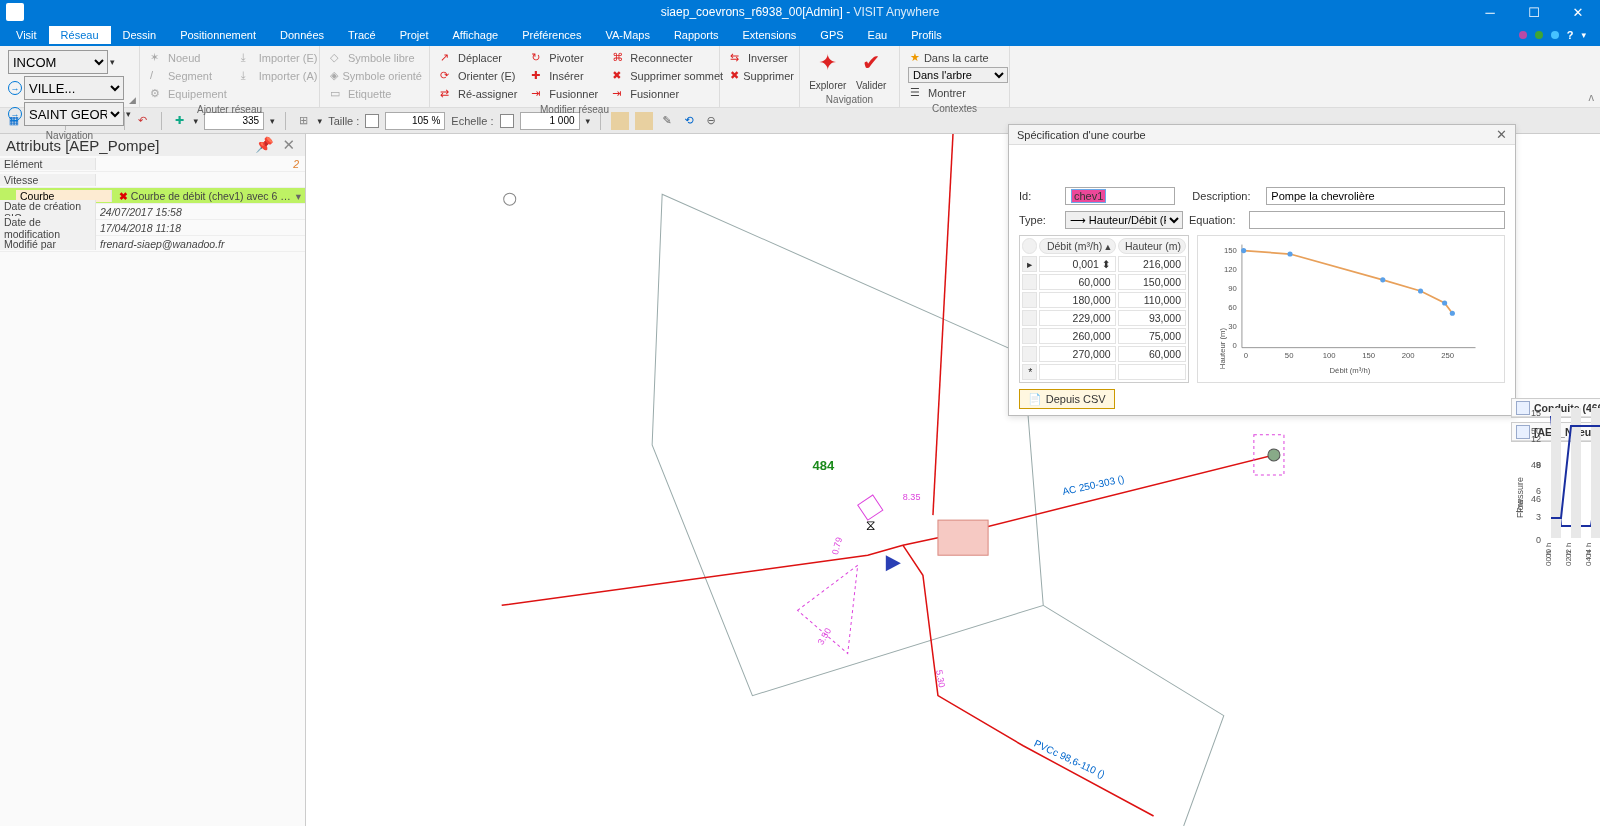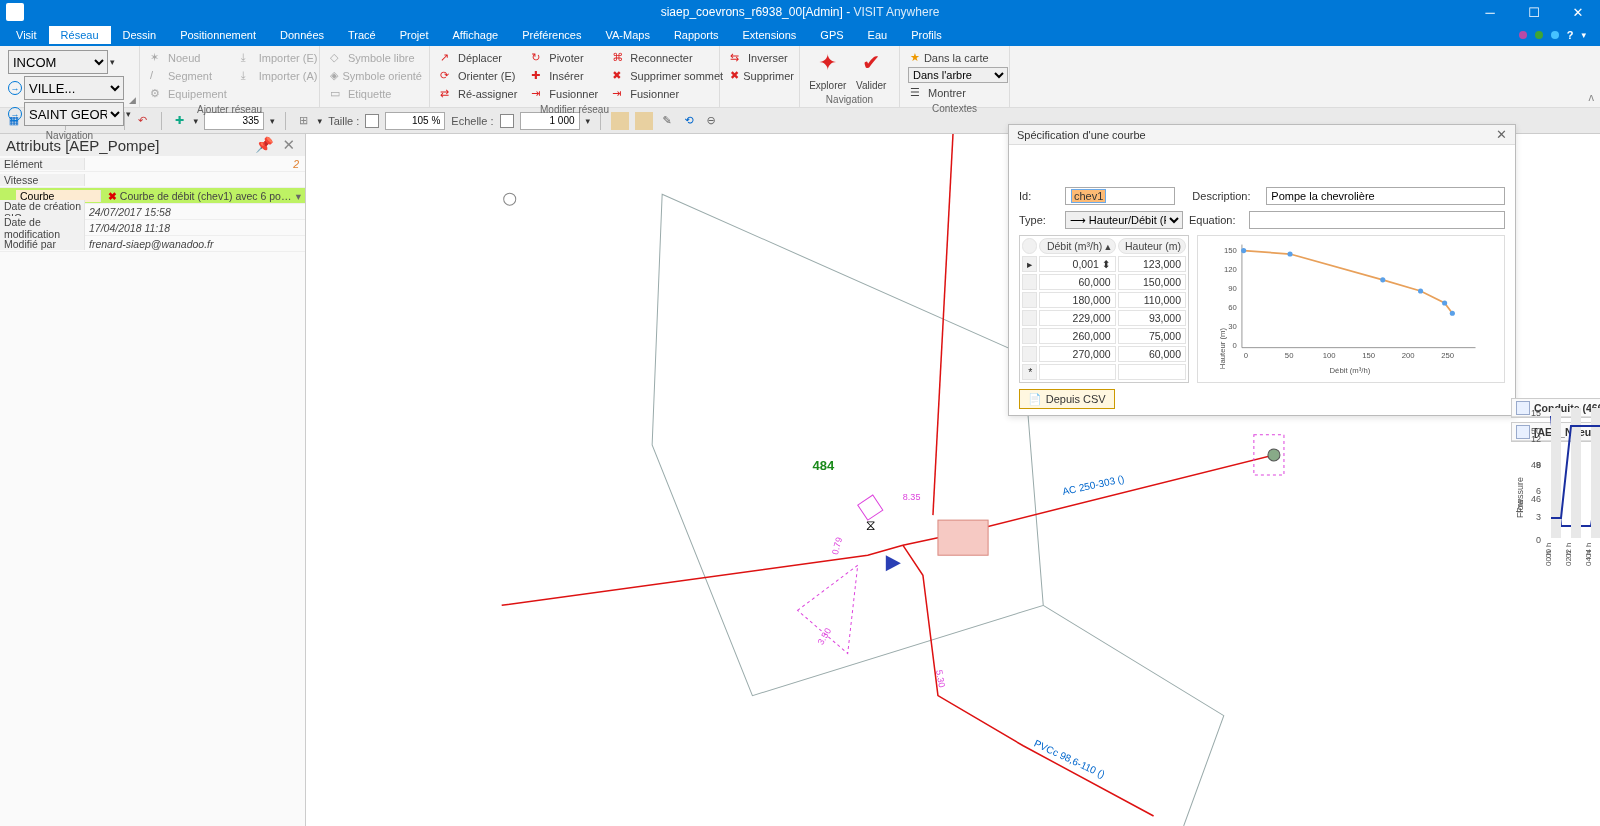--- a/index.html
+++ b/index.html
@@ -50,21 +50,21 @@
 
 .main { display:flex; height: calc(826px - 24px - 22px - 62px - 26px); }
 
 
 .attr-panel { width: 306px; border-right:1px solid #ccc; background:#fafafa; display:flex; flex-direction:column; }
 .attr-title { height:22px; background:#eee; display:flex; align-items:center; padding:0 6px; font-size:15px; color:#333; }
 .attr-title .pin { margin-left:auto; color:#888; cursor:pointer; padding:0 4px; }
 .attr-title .close { color:#888; cursor:pointer; padding:0 4px; }
 .attr-grid { font-size:10.5px; }
 .attr-row { display:flex; border-bottom:1px solid #eee; height:16px; align-items:center; }
-.attr-row .k { width:85px; padding-left:4px; background:#f1f1f1; border-right:1px solid #e3e3e3; color:#444; }
+.attr-row .k { width:96px; padding-left:4px; background:#f1f1f1; border-right:1px solid #e3e3e3; color:#444; }
 .attr-row .v { flex:1; padding-left:4px; color:#444; overflow:hidden; text-overflow:ellipsis; white-space:nowrap; }
 .attr-row.sel { background:#bef264;padding-left:16px; }
 .attr-row.sel .k { background:#fdebd2; color:#000; }
 .attr-row .xbtn { color:#d00; font-weight:bold; padding:0 3px; }
 .attr-row .dd { margin-left:auto; padding:0 4px; color:#666; }
 
 
 .map { flex:1; position:relative; background:#fff; }
 .map svg { position:absolute; inset:0; }
 
@@ -84,21 +84,21 @@
 .data-table .rowhdr { background:#f1f1f1; width:12px; }
 .curve-chart { flex:1; border:1px solid #ddd; position:relative; }
 .csv-btn { align-self:flex-start; height:20px; border:1px solid #c90; background:#fff7e0; padding:0 8px; font-size:11px; display:flex; align-items:center; gap:4px; cursor:pointer; }
 
 .side-charts { position:absolute; left:1205px; top:264px; width:310px; display:flex; flex-direction:column; gap:4px; }
 .side-chart { border:1px solid #ccc; background:#fff; }
 .side-chart .schdr { height:18px; border-bottom:1px solid #ddd; display:flex; align-items:center; gap:4px; padding:0 4px; font-size:10.5px; font-weight:bold; color:#333; background:#fafafa; }
 .side-chart .scicn { width:14px;height:14px;background:#e8f0ff;border:1px solid #9ac; }
 .side-chart svg { display:block; }
 
-.sel-blue { background:#fdba74; border:1px solid #6aa9e9; padding:0 2px;text-align:right; }
+.sel-blue { background:#ec4899; border:1px solid #6aa9e9; padding:0 2px;text-align:right; }
 </style>
 </head>
 <body>
 
 <div class="titlebar">
   <div class="icon"></div>
   <div class="title-text">
     <span>siaep_coevrons_r6938_00[Admin]</span> - <span style="opacity:.85">VISIT Anywhere</span>
   </div>
   <div class="win-btns">
@@ -420,21 +420,21 @@
           <table class="data-table">
             <tbody>
                 <tr>
                   <th class="rowhdr"></th>
                   <th><span>Débit (m³/h)</span> ▴</th>
                   <th>Hauteur (m)</th>
                 </tr>
             <tr>
                   <td class="rowhdr">▸</td>
                   <td>0,001 ⬍</td>
-                  <td>123,000</td>
+                  <td>216,000</td>
                 </tr>
             <tr>
                   <td class="rowhdr"></td>
                   <td>60,000</td>
                   <td>150,000</td>
                 </tr>
             <tr>
                   <td class="rowhdr"></td>
                   <td>180,000</td>
                   <td>110,000</td>

